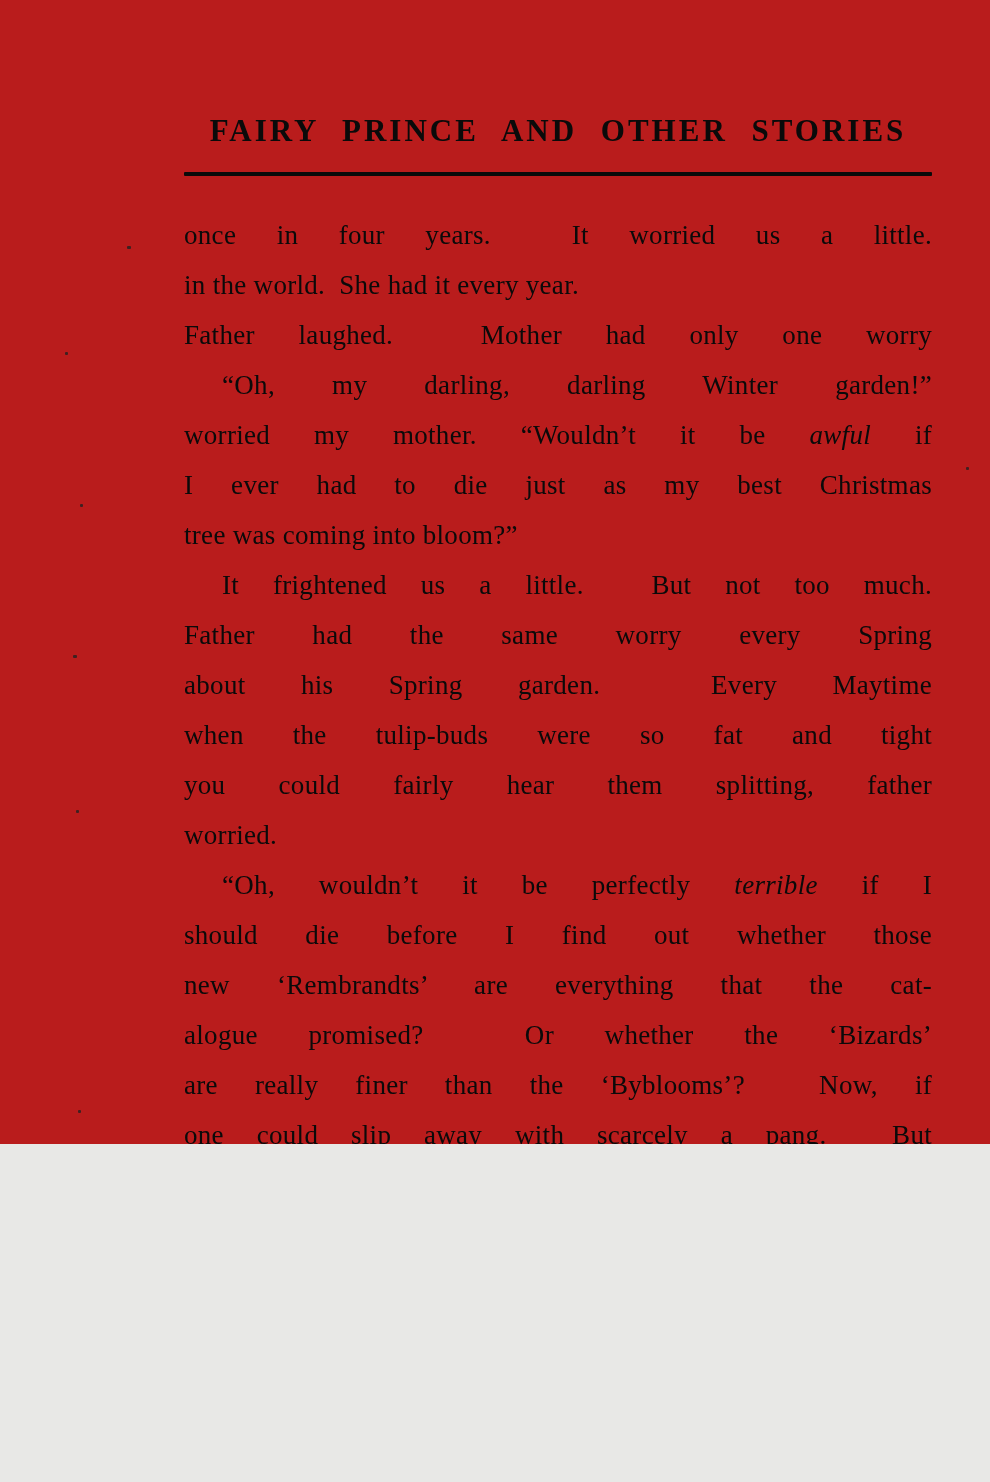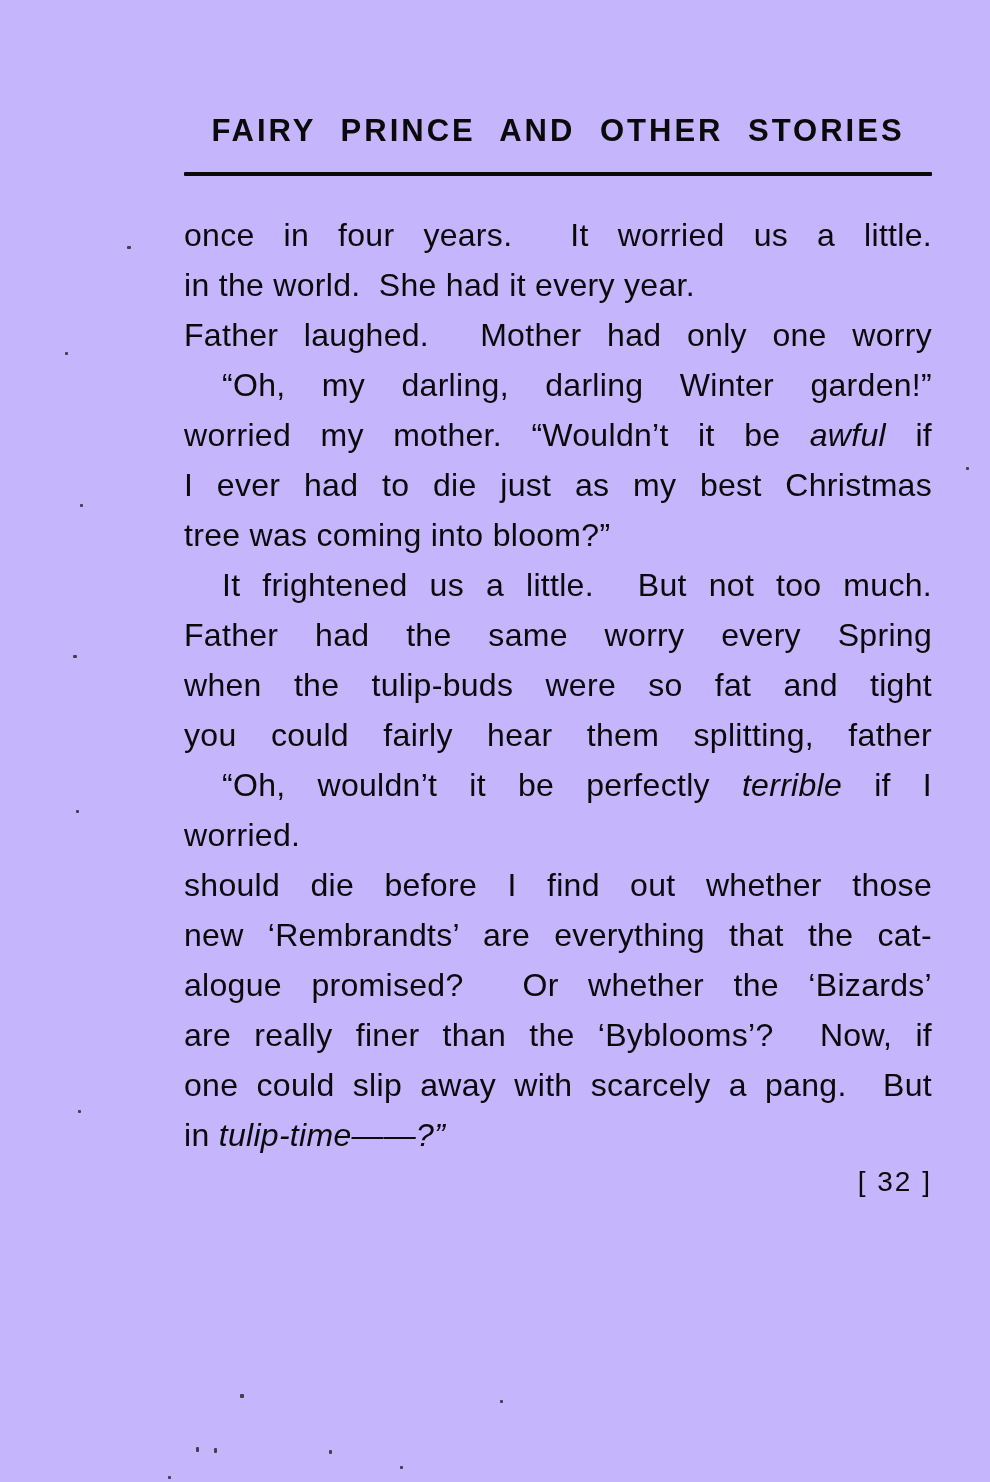--- a/index.html
+++ b/index.html
@@ -1,22 +1,22 @@
 <!DOCTYPE html>
 <html><head>
 <meta charset="utf-8">
 <style>
   html, body { margin: 0; padding: 0; background: #e8e8e6; }
   .page {
     position: relative;
     width: 990px;
-    height: 1482px;
+    height: 1144px;
     margin: 0 auto;
-    background: #c4b5fd;
-    font-family: Liberation Sans, sans-serif;
+    background: #b91c1c;
+    font-family: Liberation Serif, serif;
     color: #0a0a0a;
     overflow: hidden;
   }
   .content {
     position: absolute;
     left: 184px;
     top: 114px;
     width: 748px;
   }
   .running-head {
@@ -29,21 +29,21 @@
     white-space: nowrap;
   }
   .head-rule {
     margin-top: 24px;
     height: 4px;
     background: #0a0a0a;
     border-radius: 1px;
   }
   .body-text {
     margin-top: 34px;
-    font-size: 32px;
+    font-size: 27px;
     letter-spacing: 0.3px;
   }
   .line {
     height: 50px;
     line-height: 50px;
     text-align: justify;
     text-align-last: justify;
     white-space: normal;
     overflow: hidden;
   }
@@ -73,24 +73,25 @@
     <div class="body-text">
         <div class="line"><span>once in four years.&nbsp; It worried us a little.</span></div>
         <div class="line last"><span>in the world.&nbsp; She had it every year.</span></div>
         <div class="line"><span>Father laughed.&nbsp; Mother had only one worry</span></div>
         <div class="line indent"><span>“Oh, my darling, darling Winter garden!”</span></div>
         <div class="line"><span>worried my mother. “Wouldn’t it be </span><i>awful</i><span> if</span></div>
         <div class="line"><span>I ever had to die just as my best Christmas</span></div>
         <div class="line last"><span>tree was coming into bloom?”</span></div>
         <div class="line indent"><span>It frightened us a little.&nbsp; But not too much.</span></div>
         <div class="line"><span>Father had the same worry every Spring</span></div>
+        <div class="line"><span>about his Spring garden.&nbsp; Every Maytime</span></div>
         <div class="line"><span>when the tulip-buds were so fat and tight</span></div>
         <div class="line"><span>you could fairly hear them splitting, father</span></div>
+        <div class="line last"><span>worried.</span></div>
         <div class="line indent"><span>“Oh, wouldn’t it be perfectly </span><i>terrible</i><span> if I</span></div>
-        <div class="line last"><span>worried.</span></div>
         <div class="line"><span>should die before I find out whether those</span></div>
         <div class="line"><span>new ‘Rembrandts’ are everything that the cat-</span></div>
         <div class="line"><span>alogue promised?&nbsp; Or whether the ‘Bizards’</span></div>
         <div class="line"><span>are really finer than the ‘Byblooms’?&nbsp; Now, if</span></div>
         <div class="line"><span>one could slip away with scarcely a pang.&nbsp; But</span></div>
         <div class="line last"><span>in </span><i>tulip-time——?”</i></div>
       </div>
     <div class="folio">[ 32 ]</div>
   </div>
 

